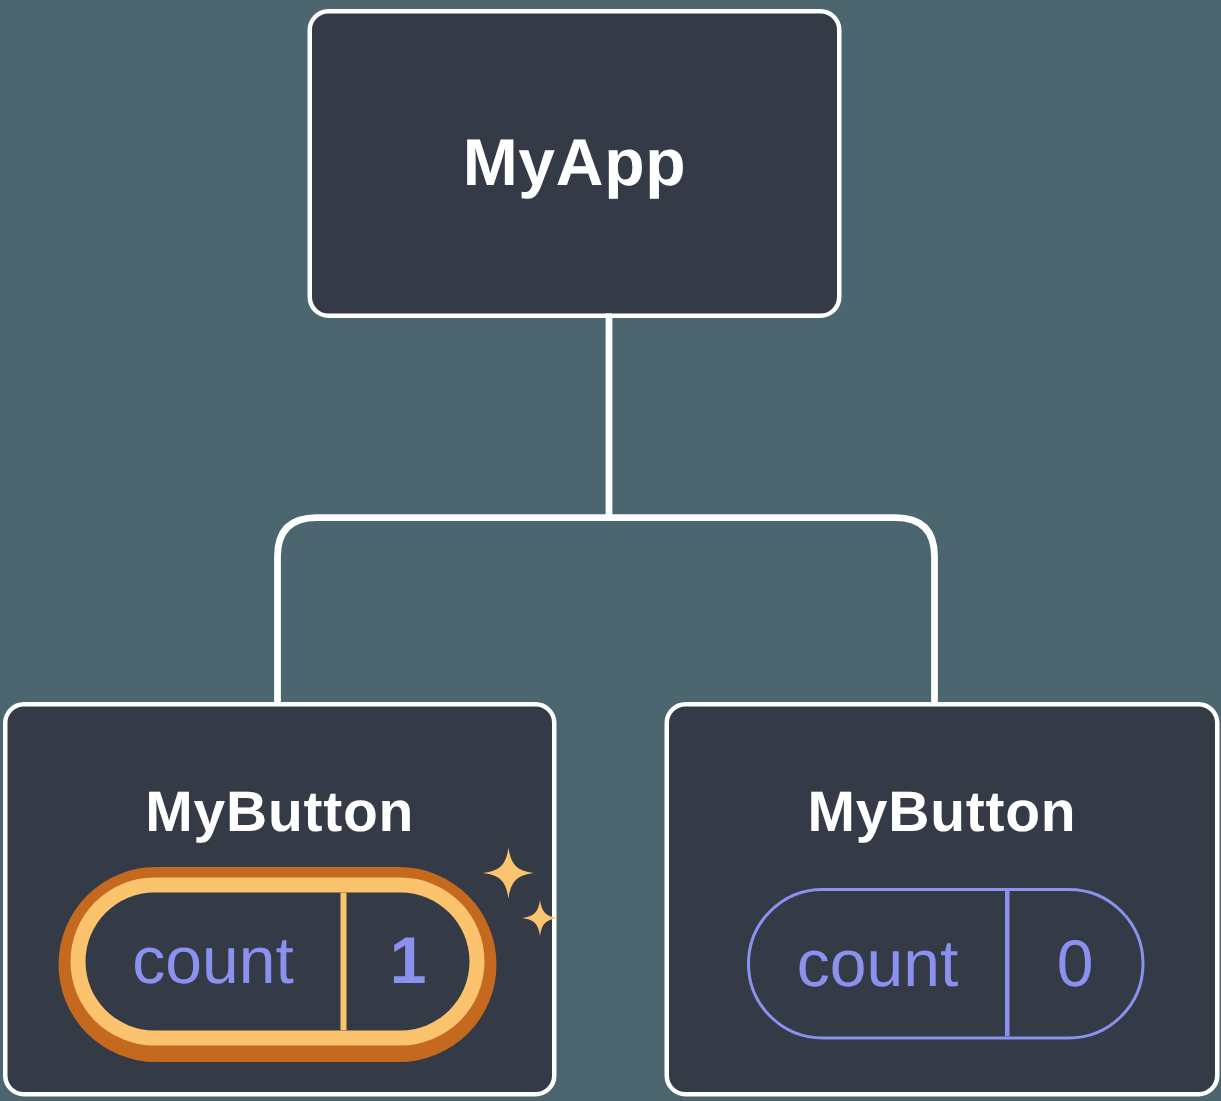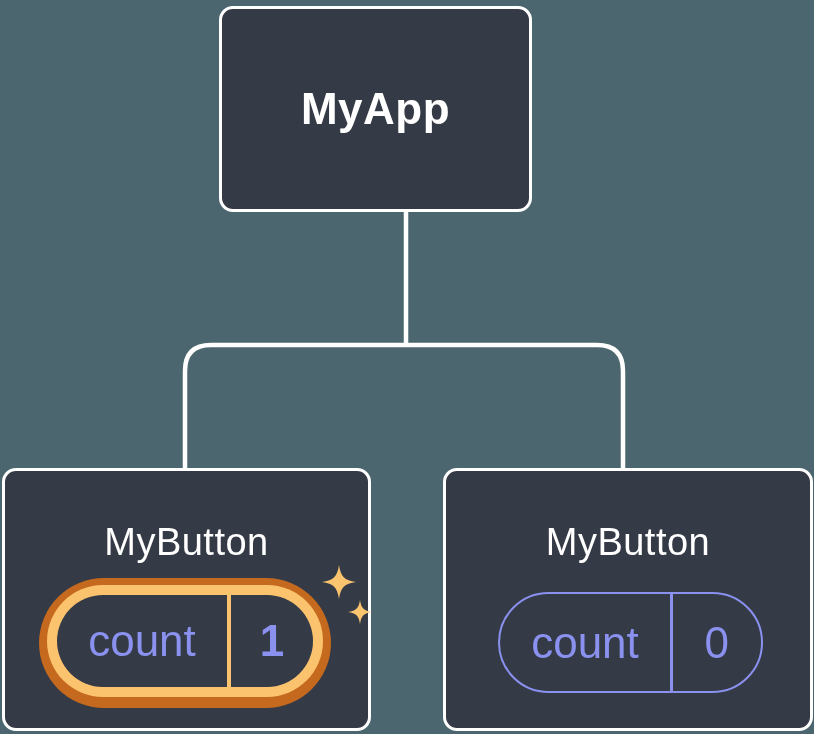--- a/index.html
+++ b/index.html
@@ -22,33 +22,33 @@
   .canvas{position:relative;width:814px;height:734px;background:var(--background);overflow:hidden;}
 
   
   .node{
     position:absolute;
     background:var(--card);
     border:3px solid var(--connector);
     border-radius:14px;
   }
   .root-node{
-    left:219px;top:6px;width:313px;height:206px;
+    left:205px;top:6px;width:356px;height:206px;
     display:flex;align-items:center;justify-content:center;
   }
   .root-label{
     color:var(--text-primary);
     font-size:44px;font-weight:700;letter-spacing:0.5px;
   }
   .card-left{left:2px;top:468px;width:369px;height:263px;}
   .card-right{left:443px;top:468px;width:370px;height:263px;}
   .node-title{
     position:absolute;left:0;top:50px;width:100%;
     text-align:center;color:var(--text-primary);
-    font-size:38px;font-weight:400;letter-spacing:0.5px;
+    font-size:38px;font-weight:700;letter-spacing:0.5px;
   }
 
   
   .connectors{position:absolute;left:0;top:0;width:814px;height:734px;pointer-events:none;}
   .connectors path{stroke:var(--connector);stroke-width:4.5;fill:none;}
 
   
   .pill-hot{
     position:absolute;left:34px;top:107px;width:292px;height:130px;
     background:var(--highlight-orange);

